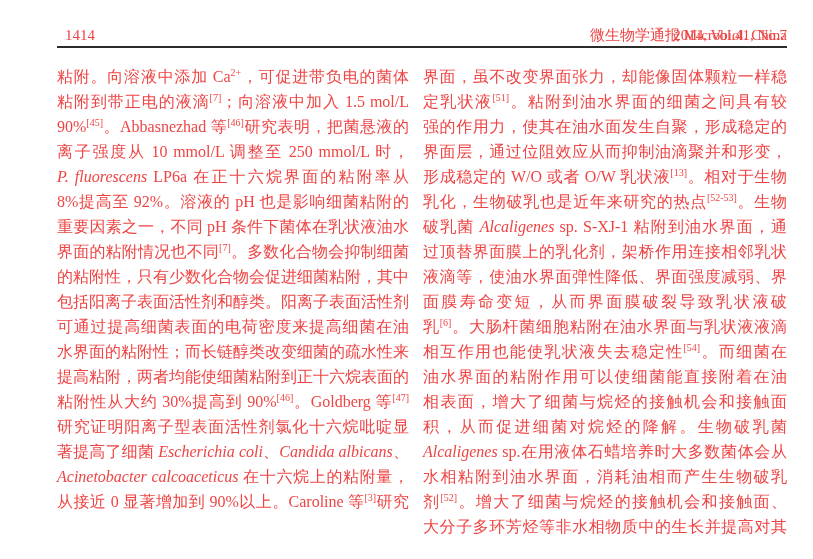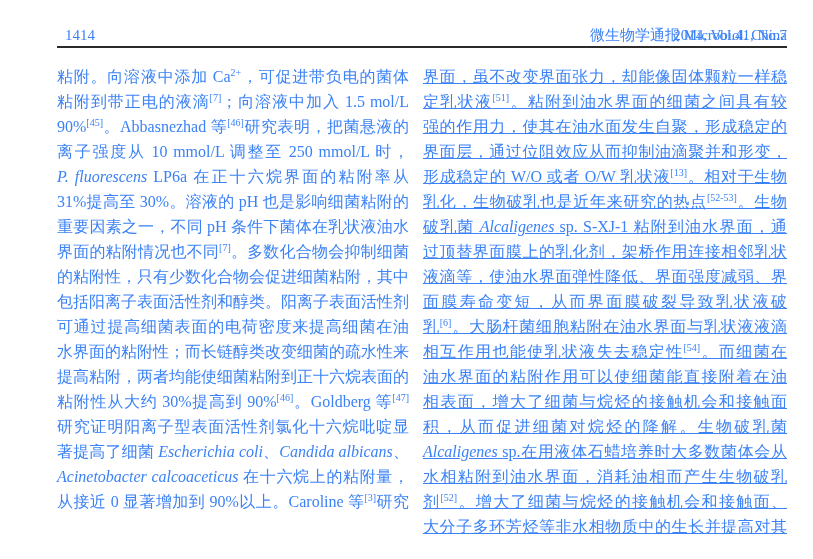--- a/index.html
+++ b/index.html
@@ -7,21 +7,21 @@
     padding: 0;
     background: #ffffff;
   }
   .page {
     position: relative;
     width: 813px;
     height: 559px;
     background: #ffffff;
     overflow: hidden;
     font-family: "Liberation Serif", "DejaVu Serif", serif;
-    color: #3b82f6;
+    color: #ef4444;
   }
   .header {
     position: absolute;
     left: 57px;
     top: 24px;
     width: 730px;
     height: 22px;
     font-size: 15px;
     line-height: 22px;
   }
@@ -55,21 +55,20 @@
     top: 64px;
     font-size: 16px;
   }
   .col-left {
     left: 57px;
     width: 352px;
   }
   .col-right {
     left: 423px;
     width: 364px;
-    text-decoration: underline;
   }
   .line {
     height: 25px;
     line-height: 25px;
     text-align: justify;
     text-align-last: justify;
     text-justify: inter-character;
     white-space: nowrap;
   }
   .line sup {
@@ -94,21 +93,21 @@
   </div>
 
   <div class="header-rule"></div>
 
   <div class="col col-left" id="col-left">
       <div class="line"><span>粘附。向溶液中添加 Ca</span><sup>2+</sup><span>，可促进带负电的菌体</span></div>
       <div class="line"><span>粘附到带正电的液滴</span><sup>[7]</sup><span>；向溶液中加入 1.5 mol/L</span></div>
       <div class="line"><span>90%</span><sup>[45]</sup><span>。Abbasnezhad 等</span><sup>[46]</sup><span>研究表明，把菌悬液的</span></div>
       <div class="line"><span>离子强度从 10 mmol/L 调整至 250 mmol/L 时，</span></div>
       <div class="line"><i>P. fluorescens</i><span> LP6a 在正十六烷界面的粘附率从</span></div>
-      <div class="line"><span>31%提高至 30%。溶液的 pH 也是影响细菌粘附的</span></div>
+      <div class="line"><span>8%提高至 92%。溶液的 pH 也是影响细菌粘附的</span></div>
       <div class="line"><span>重要因素之一，不同 pH 条件下菌体在乳状液油水</span></div>
       <div class="line"><span>界面的粘附情况也不同</span><sup>[7]</sup><span>。多数化合物会抑制细菌</span></div>
       <div class="line"><span>的粘附性，只有少数化合物会促进细菌粘附，其中</span></div>
       <div class="line"><span>包括阳离子表面活性剂和醇类。阳离子表面活性剂</span></div>
       <div class="line"><span>可通过提高细菌表面的电荷密度来提高细菌在油</span></div>
       <div class="line"><span>水界面的粘附性；而长链醇类改变细菌的疏水性来</span></div>
       <div class="line"><span>提高粘附，两者均能使细菌粘附到正十六烷表面的</span></div>
       <div class="line"><span>粘附性从大约 30%提高到 90%</span><sup>[46]</sup><span>。Goldberg 等</span><sup>[47]</sup></div>
       <div class="line"><span>研究证明阳离子型表面活性剂氯化十六烷吡啶显</span></div>
       <div class="line"><span>著提高了细菌 </span><i>Escherichia coli</i><span>、</span><i>Candida albicans</i><span>、</span></div>

